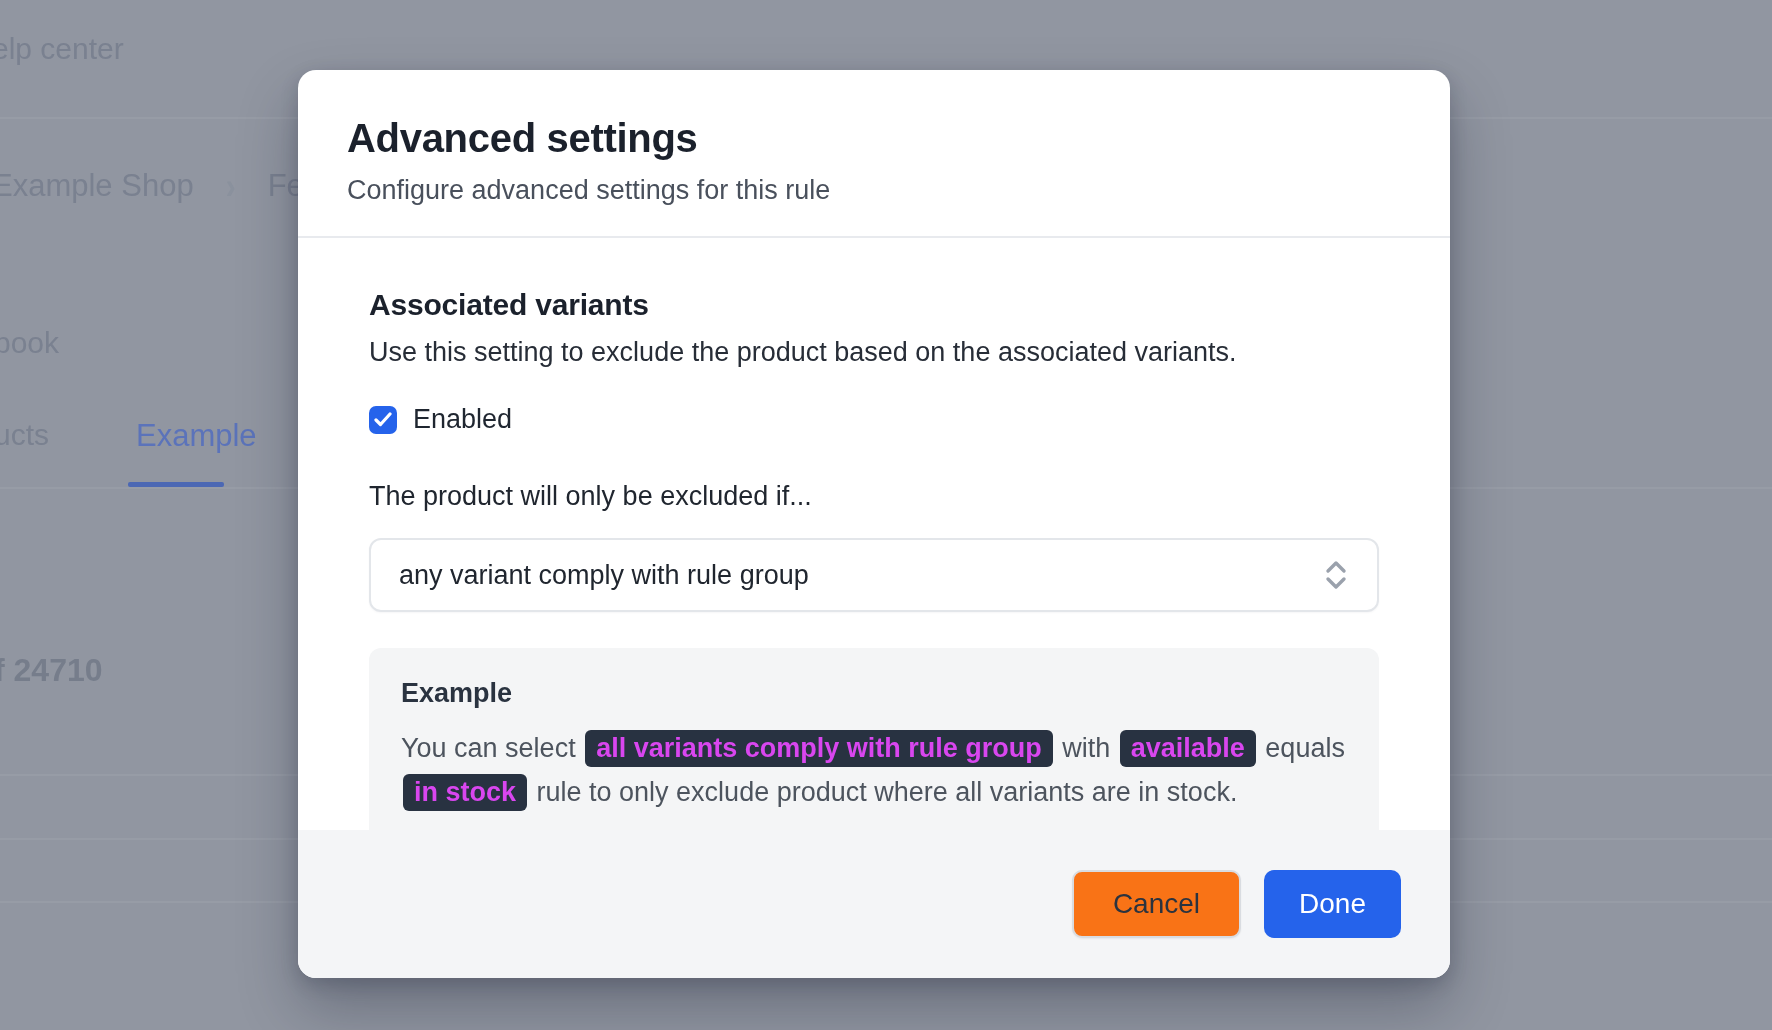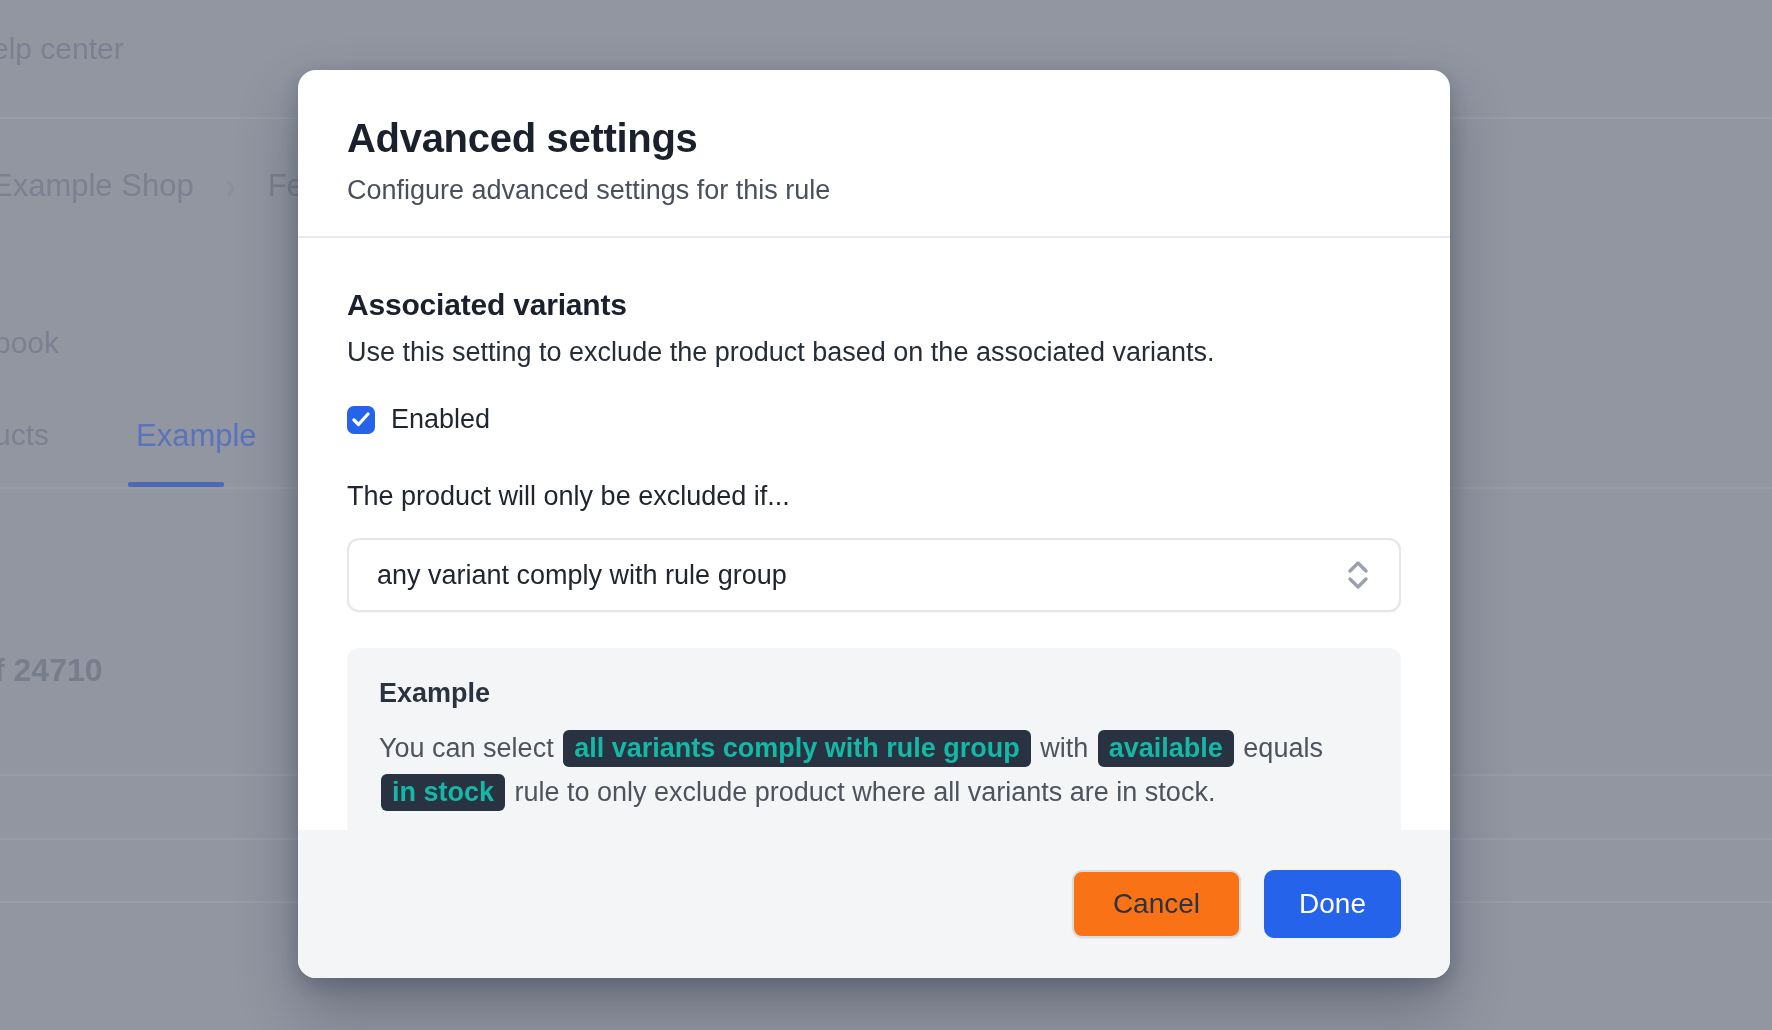--- a/index.html
+++ b/index.html
@@ -38,21 +38,21 @@
     width: 1152px; height: 908px;
     background: #ffffff;
     border-radius: 18px;
     box-shadow: 0 30px 60px rgba(15,23,42,.30), 0 6px 18px rgba(15,23,42,.18);
     overflow: hidden;
   }
   .modal-header { padding: 46px 50px 0 49px; height: 168px; border-bottom: 2px solid #e8eaee; }
   .modal-title { font-size: 40px; font-weight: 600; color: #1b212c; letter-spacing: -.3px; }
   .modal-subtitle { margin-top: 14px; font-size: 27px; color: #49505c; }
 
-  .modal-body { padding: 0 49px; }
+  .modal-body { padding: 0 71px; }
   .section-heading { margin-top: 50px; font-size: 30px; font-weight: 700; color: #1b212c; letter-spacing: -.2px; }
   .section-desc { margin-top: 15px; font-size: 27px; color: #272d37; }
 
   .checkbox-row { margin-top: 36px; display: flex; align-items: center; gap: 16px; cursor: pointer; }
   .checkbox {
     width: 28px; height: 28px; border-radius: 7px;
     background: #2563eb;
     display: flex; align-items: center; justify-content: center;
     flex: 0 0 auto;
   }
@@ -79,21 +79,21 @@
   .example-box {
     margin-top: 36px;
     background: #f4f5f6;
     border-radius: 12px;
     padding: 30px 32px 32px 32px;
   }
   .example-heading { font-size: 27px; font-weight: 700; color: #2a3340; }
   .example-text { margin-top: 17px; font-size: 27px; color: #4d545e; line-height: 44px; max-width: 990px; }
   .badge {
     background: #283241;
-    color: #14b8a6;
+    color: #d946ef;
     font-weight: 700;
     border-radius: 6px;
     padding: 3px 11px 4px 11px;
     margin: 0 2px;
     white-space: nowrap;
   }
 
   .modal-footer {
     position: absolute; left: 0; right: 0; bottom: 0;
     height: 148px;

